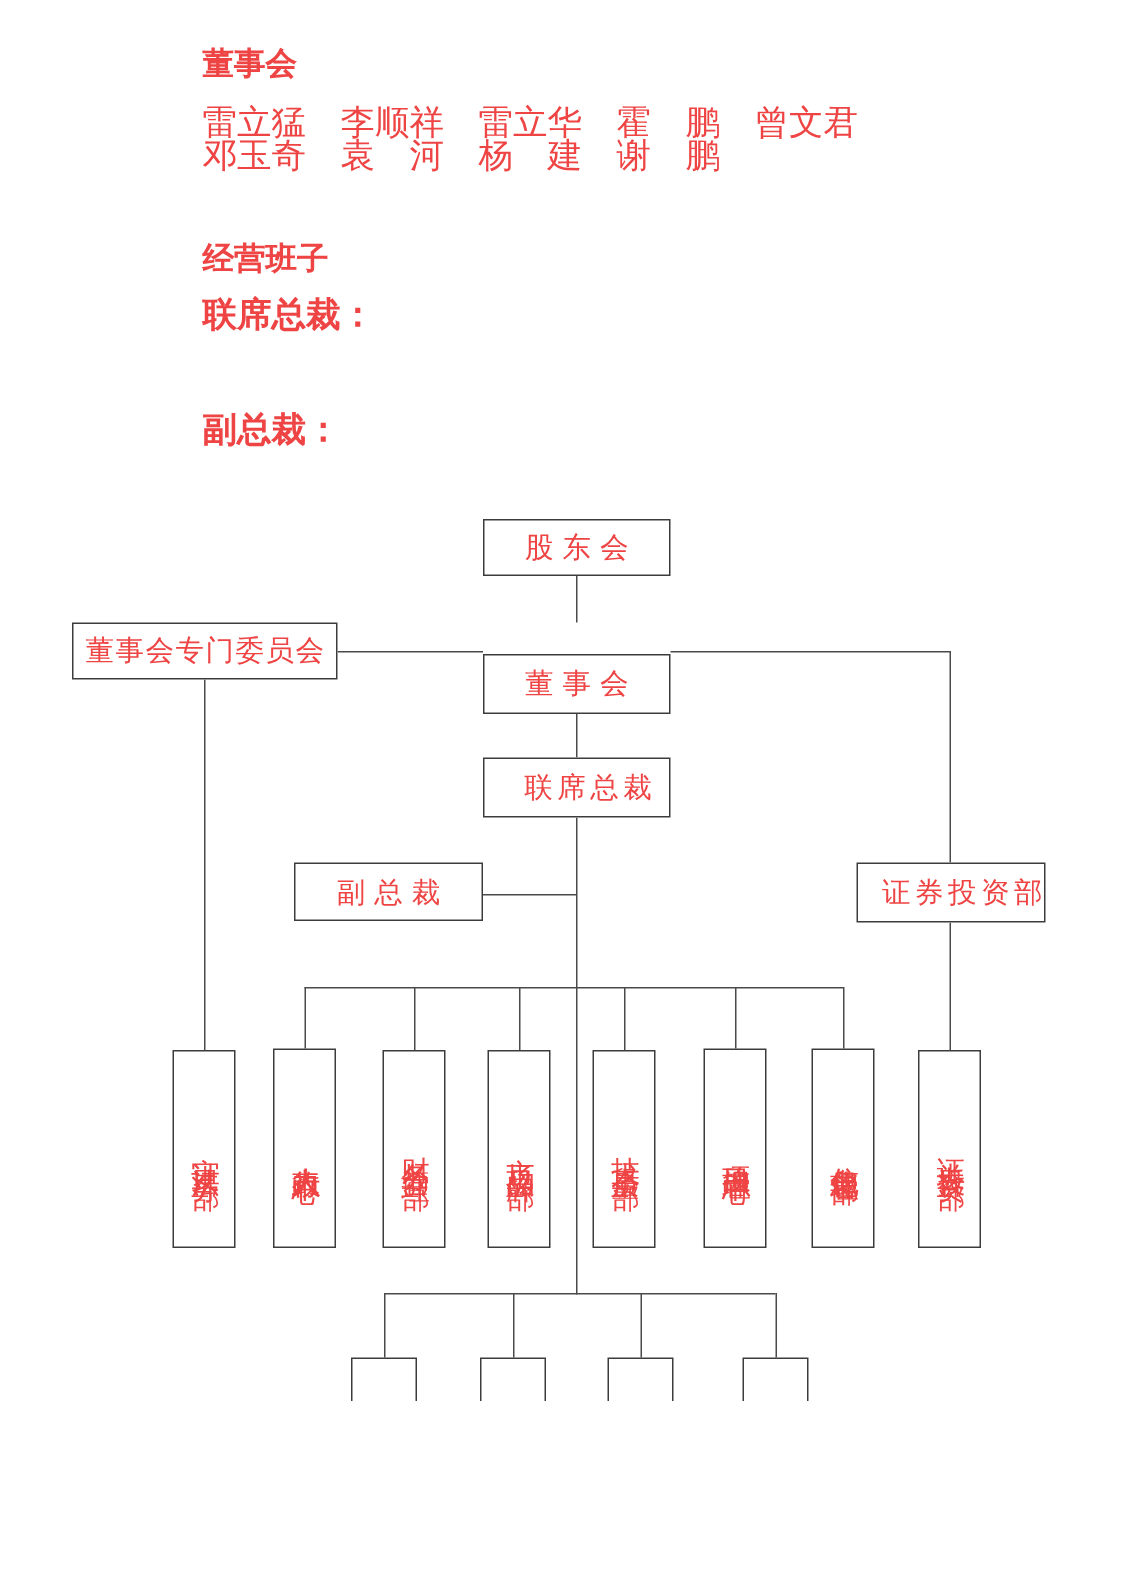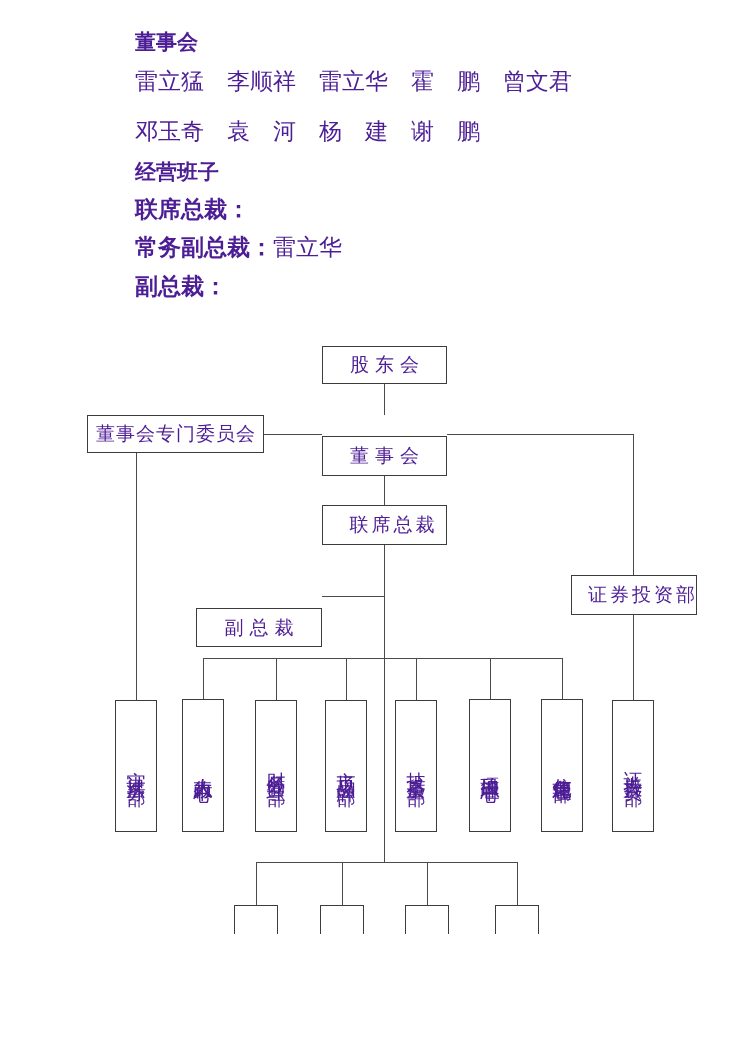--- a/index.html
+++ b/index.html
@@ -1,59 +1,55 @@
 <!DOCTYPE html>
 <html><head>
 <meta charset="utf-8">
 <style>
   html,body{margin:0;padding:0;background:#ffffff;}
   .page{position:relative;width:750px;height:934px;background:#ffffff;overflow:hidden;
-        color:#4c1d95;}
+        color:#ef4444;}
   .serif{font-family:"Liberation Serif","DejaVu Serif",serif;}
   .sans{font-family:"Liberation Sans","DejaVu Sans",sans-serif;}
 
   
   .tline{position:absolute;left:135px;font-size:23px;line-height:24px;white-space:nowrap;}
   .ttitle{font-weight:bold;font-size:21px;}
   .mrow{display:flex;}
   .mlabel{font-weight:bold;min-width:130px;display:inline-block;}
 
   
   .hbox{position:absolute;box-sizing:border-box;border:1px solid #3c3c3c;background:#fff;
         display:flex;align-items:center;justify-content:center;font-size:19px;
         letter-spacing:2px;padding-left:2px;white-space:nowrap;}
   .ls6{letter-spacing:6px;padding-left:6px;margin-top:21px;}
   .ls3{letter-spacing:3px;padding-left:18px;font-family:Liberation Serif, serif;}
-  .ls1{letter-spacing:1px;padding-left:1px;margin-left:39px;}
+  .ls1{letter-spacing:1px;padding-left:1px;}
   .vbox{position:absolute;box-sizing:border-box;border:1px solid #3c3c3c;background:#fff;
         writing-mode:vertical-rl;text-orientation:upright;
         display:flex;align-items:center;justify-content:center;
         font-size:19px;letter-spacing:4px;}
   .vbox.c6{letter-spacing:1px;}
   .vbox.c7{letter-spacing:0;font-size:17px;}
   .hline{position:absolute;height:1px;background:#4a4a4a;}
   .vline{position:absolute;width:1px;background:#4a4a4a;}
 </style>
 </head>
 <body>
 
 <div class="page serif">
 
   <div class="tline ttitle" style="top:30px">董事会</div>
   <div class="tline" style="top:70px">雷立猛　李顺祥　雷立华　霍　鹏　曾文君</div>
-  <div class="tline" style="top:120px">邓玉奇　袁　河　杨　建　谢　鹏</div>
+  <div class="tline" style="top:92px">邓玉奇　袁　河　杨　建　谢　鹏</div>
 
   <div class="tline ttitle" style="top:160px">经营班子</div>
 
   <div class="tline mrow" style="top:198px">
     <span class="mlabel">联席总裁：</span>
-  </div>
-  <div class="tline mrow" style="top:236px">
-    <span class="mlabel">常务副总裁：</span>
-    <span>雷立华</span>
   </div>
   <div class="tline mrow" style="top:275px">
     <span class="mlabel">副总裁：</span>
   </div>
 
   <div class="sans">
 
     <div class="vline" style="left:384px;top:363px;height:52px"></div>
     <div class="hline" style="left:225px;top:434px;width:97px"></div>
     <div class="hline" style="left:447px;top:434px;width:187px"></div>
@@ -75,21 +71,21 @@
     <div class="hline" style="left:256px;top:862px;width:261px"></div>
     <div class="vline" style="left:256px;top:862px;height:44px"></div>
     <div class="vline" style="left:342px;top:862px;height:44px"></div>
     <div class="vline" style="left:427px;top:862px;height:44px"></div>
     <div class="vline" style="left:517px;top:862px;height:44px"></div>
 
     <div class="hbox ls6" style="left:322px;top:325px;width:125px;height:38px">股东会</div>
     <div class="hbox ls6" style="left:322px;top:415px;width:125px;height:40px">董事会</div>
     <div class="hbox ls1" style="left:48px;top:415px;width:177px;height:38px">董事会专门委员会</div>
     <div class="hbox ls3" style="left:322px;top:505px;width:125px;height:40px">联席总裁</div>
-    <div class="hbox ls6" style="left:196px;top:587px;width:126px;height:39px">副总裁</div>
+    <div class="hbox ls6" style="left:196px;top:554px;width:126px;height:39px">副总裁</div>
     <div class="hbox ls3" style="left:571px;top:575px;width:126px;height:40px">证券投资部</div>
 
     <div class="vbox" style="left:115px;top:700px;width:42px;height:132px">审计法务部</div>
     <div class="vbox c6" style="left:182px;top:699px;width:42px;height:133px">人力行政中心</div>
     <div class="vbox" style="left:255px;top:700px;width:42px;height:132px">财务管理部</div>
     <div class="vbox" style="left:325px;top:700px;width:42px;height:132px">市场品牌部</div>
     <div class="vbox" style="left:395px;top:700px;width:42px;height:132px">技术质量部</div>
     <div class="vbox c6" style="left:469px;top:699px;width:42px;height:133px">项目管理中心</div>
     <div class="vbox c6" style="left:541px;top:699px;width:42px;height:133px">信息化管理部</div>
     <div class="vbox" style="left:612px;top:700px;width:42px;height:132px">证券投资部</div>

